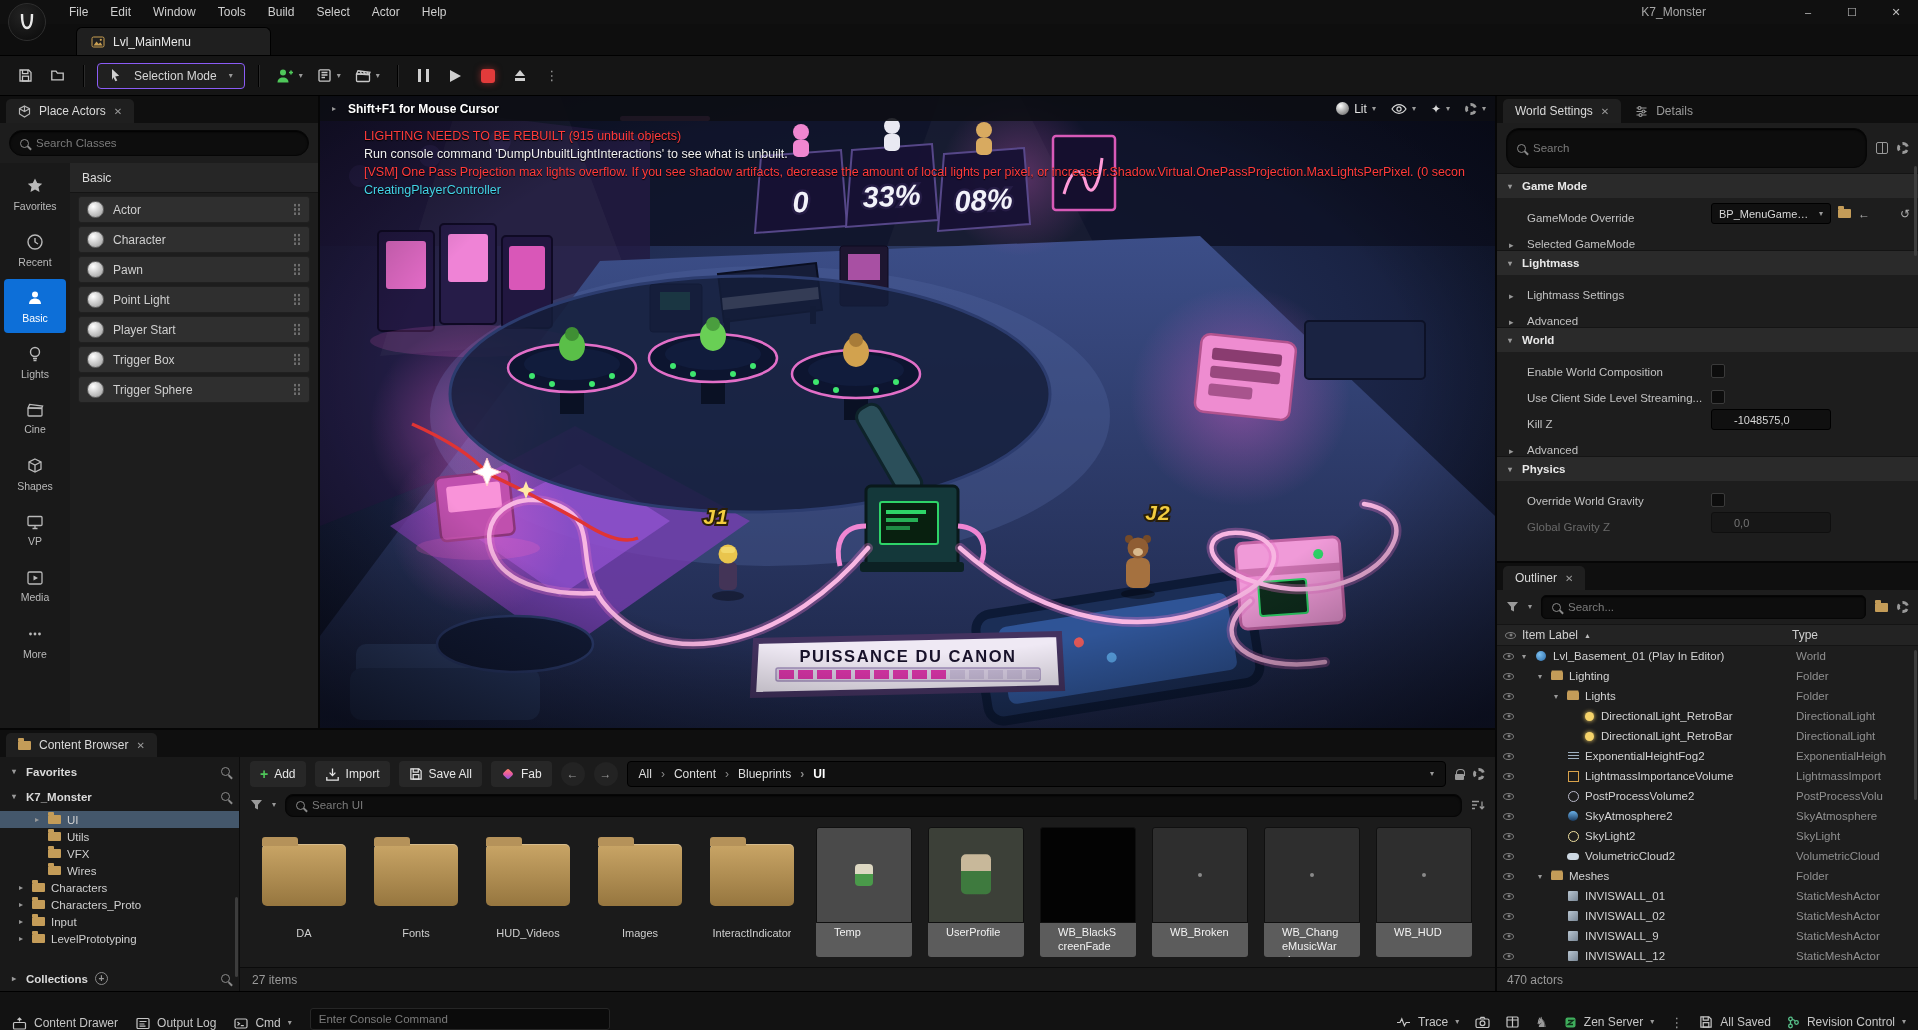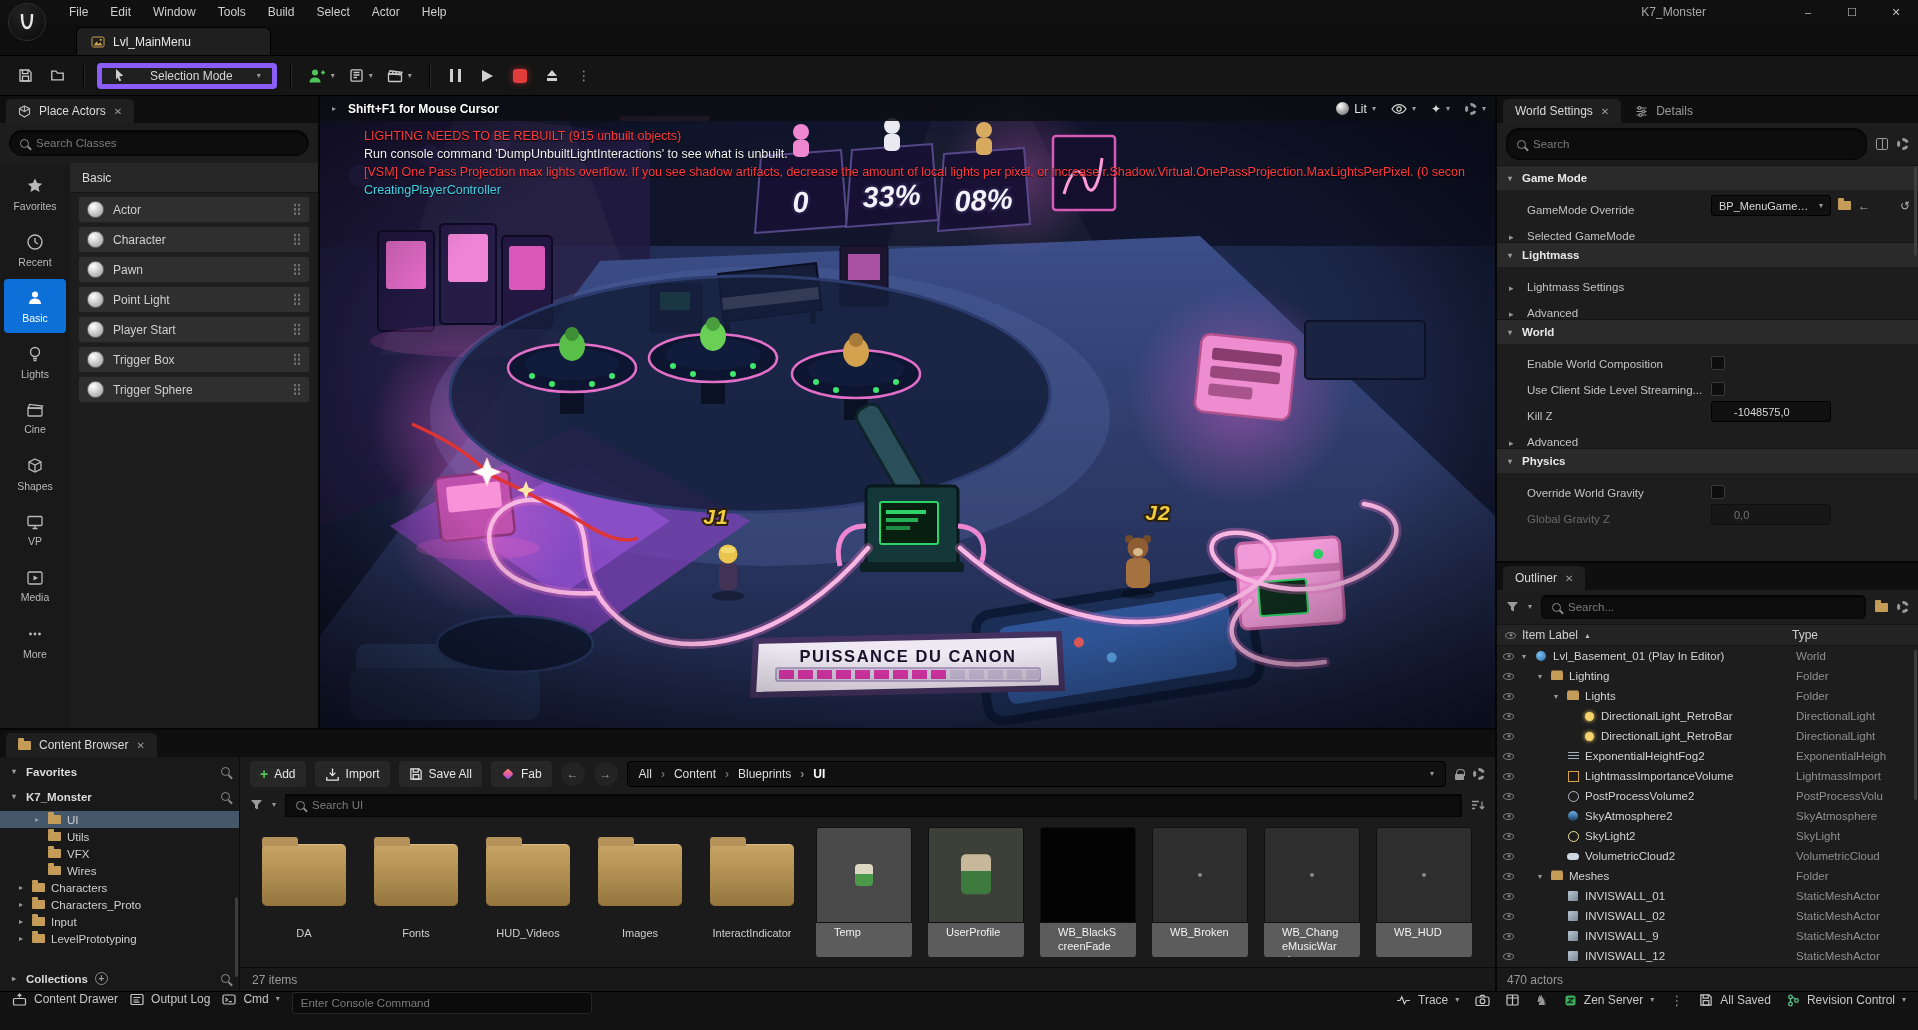--- a/index.html
+++ b/index.html
@@ -36,21 +36,21 @@
 #win-title{color:#a8a8a8;margin-right:80px}
 .win-btns{display:flex;height:100%}
 .win-btn{width:44px;display:flex;align-items:center;justify-content:center;color:#bdbdbd;font-size:11px}
 
 #tabbar{position:absolute;left:0;top:24px;width:1918px;height:32px;background:#0e0e0e;display:flex;align-items:flex-end;padding-left:76px;border-bottom:1px solid #000}
 .level-tab{height:28px;min-width:195px;background:#1f1f1f;border:1px solid #000;border-bottom:none;border-radius:6px 6px 0 0;display:flex;align-items:center;gap:8px;padding:0 14px;color:#e8e8e8}
 
 #toolbar{position:absolute;left:0;top:56px;width:1918px;height:40px;background:#151515;border-bottom:1px solid #000;display:flex;align-items:center;padding:0 12px;gap:6px}
 .tb-btn{height:28px;min-width:26px;display:flex;align-items:center;justify-content:center;gap:5px;border-radius:4px;color:#c8c8c8;padding:0 4px}
 .tb-sep{width:1px;height:22px;background:#000;box-shadow:1px 0 0 #2b2b2b;margin:0 7px;flex:none}
-.mode-btn{height:26px;background:#202020;border:5px solid #8b5cf6;border-radius:4px;display:flex;align-items:center;gap:24px;padding:0 11px;color:#d6d6d6}
+.mode-btn{height:26px;background:#202020;border:1px solid #8b5cf6;border-radius:4px;display:flex;align-items:center;gap:12px;padding:0 11px;color:#d6d6d6}
 .ic-pause{width:11px;height:13px;border-left:3.5px solid #cfcfcf;border-right:3.5px solid #cfcfcf;flex:none}
 .ic-play{width:0;height:0;border-top:6.5px solid transparent;border-bottom:6.5px solid transparent;border-left:11px solid #cfcfcf;flex:none}
 .ic-stop{width:14px;height:14px;background:#e23b3b;border-radius:3px;box-shadow:0 0 7px rgba(226,59,59,.55);flex:none}
 .ic-eject{width:12px;height:12px;position:relative;flex:none}
 .ic-eject::before{content:"";position:absolute;left:1px;top:0;border-left:5px solid transparent;border-right:5px solid transparent;border-bottom:6px solid #cfcfcf}
 .ic-eject::after{content:"";position:absolute;left:1px;bottom:1px;width:10px;height:2.5px;background:#cfcfcf}
 
 .ptabs{height:27px;background:#0f0f0f;display:flex;align-items:flex-end;padding-left:6px;gap:2px;flex:none}
 .ptab{height:24px;background:#1f1f1f;border-radius:5px 5px 0 0;display:flex;align-items:center;gap:8px;padding:0 12px;color:#dadada;font-size:12px}
 .ptab.inactive{background:transparent;color:#9a9a9a}
@@ -85,21 +85,21 @@
 .warn-line{font-size:12.5px;text-shadow:0 1px 1px #000;white-space:nowrap}
 .warn-red{color:#ff3b3b;font-weight:normal}
 .warn-white{color:#efefef}
 .warn-cyan{color:#43d2e5}
 
 #right-panel{position:absolute;left:1497px;top:96px;width:421px;height:895px;display:flex;flex-direction:column}
 .panel{background:#1d1d1d;display:flex;flex-direction:column;overflow:hidden;position:relative}
 .ws{height:465px;flex:none}
 .ol{flex:1;margin-top:2px}
 .searchrow{display:flex;align-items:center;gap:9px;padding:5px 9px;flex:none}
-.searchrow .search{flex:1;height:32px}
+.searchrow .search{flex:1;height:40px}
 .sec-hdr{height:25px;background:#2a2a2a;display:flex;align-items:center;gap:7px;padding:0 8px;color:#e8e8e8;font-weight:bold;font-size:11.5px;border-top:1px solid #141414;flex:none}
 .prop-row{min-height:26px;display:flex;align-items:flex-end;padding:0 8px 0 12px;gap:6px;flex:none}
 .rowcaret{width:12px;font-size:9px;color:#9a9a9a;flex:none}
 .prop-lbl{width:178px;flex:none;color:#c2c2c2;font-size:11.5px;overflow:hidden;white-space:nowrap;text-overflow:ellipsis}
 .prop-val{flex:1;display:flex;align-items:center;gap:7px;min-width:0}
 .combo{height:21px;background:#101010;border:1px solid #000;border-radius:3px;display:flex;align-items:center;gap:5px;padding:0 7px;flex:none;width:120px}
 .combo-txt{font-size:11px;color:#d8d8d8;overflow:hidden;white-space:nowrap;text-overflow:ellipsis;flex:1}
 .field{height:21px;background:#101010;border:1px solid #000;border-radius:3px;display:flex;align-items:center;padding:0 22px;font-size:11px;color:#d8d8d8;width:120px;flex:none}
 .checkbox{width:14px;height:14px;background:#0d0d0d;border:1px solid #3a3a3a;border-radius:2px;flex:none}
 .mini{color:#b0b0b0;font-size:12px;flex:none}
@@ -150,21 +150,21 @@
 .cb-btn{height:26px;display:flex;align-items:center;gap:6px;padding:0 10px;border-radius:4px;background:#272727;color:#e6e6e6;flex:none}
 .plus{color:#4fc75a;font-weight:bold;font-size:14px;line-height:1}
 .nav-circ{width:24px;height:24px;border-radius:50%;background:#232323;display:flex;align-items:center;justify-content:center;color:#9a9a9a;flex:none;font-size:12px}
 .crumbbar{flex:1;height:26px;background:#101010;border:1px solid #000;border-radius:4px;display:flex;align-items:center;padding:0 11px;min-width:0}
 .crumbs{display:flex;align-items:center;min-width:0}
 .crumb{color:#dedede;white-space:nowrap}
 .crumb+.crumb::before{content:"›";color:#8a8a8a;margin:0 9px}
 .crumbs .crumb:last-of-type{color:#fff;font-weight:bold}
 .crumbbar .cv{margin-left:auto}
 .cb-filterrow{height:28px;display:flex;align-items:center;gap:9px;padding:0 10px;flex:none}
-.cb-filterrow .search{flex:1;height:23px;border-radius:0}
+.cb-filterrow .search{flex:1;height:23px;border-radius:8px}
 .cb-tiles{flex:1;display:flex;gap:8px;padding:8px 12px;align-items:flex-start;min-height:0}
 .tile{width:104px;display:flex;flex-direction:column;align-items:center;gap:4px;flex:none}
 .tile .thumb{width:96px;height:96px;border-radius:3px;position:relative}
 .tile .bigfold{display:none}
 .tile.folder .thumb{display:flex;align-items:center;justify-content:center}
 .bigfold{width:84px;height:62px;background:linear-gradient(180deg,#c9a566,#96763f);border-radius:5px;position:relative;box-shadow:inset 0 1px 0 rgba(255,255,255,.25)}
 .bigfold::before{content:"";position:absolute;top:-7px;left:0;width:36px;height:9px;background:#b5925a;border-radius:3px 3px 0 0}
 .tile.folder .bigfold{display:block}
 .tile .lbl{font-size:11px;color:#cfcfcf;text-align:center;max-width:100px;line-height:1.25;max-height:28px;overflow:hidden;word-break:break-word}
 .tile.asset{gap:0}
@@ -172,21 +172,21 @@
 .tile.asset .lbl{width:96px;background:#5c5c5c;color:#f2f2f2;text-align:left;padding:3px 18px;border-radius:0 0 3px 3px;height:34px;max-height:none}
 .th-dark{background:#2e2e2e}
 .th-dark::after{content:"";position:absolute;left:50%;top:50%;width:4px;height:4px;background:#8a8a8a;border-radius:50%;transform:translate(-50%,-50%)}
 .th-black{background:#030303}
 .th-temp{background:#4a4a4a}
 .th-temp::after{content:"";position:absolute;left:50%;top:50%;transform:translate(-50%,-50%);width:18px;height:22px;background:linear-gradient(#ddd8c2 0 45%,#4a9a4a 45%);border-radius:4px}
 .th-profile{background:#3c4038}
 .th-profile::after{content:"";position:absolute;left:50%;top:50%;transform:translate(-50%,-52%);width:30px;height:40px;background:linear-gradient(#c8b89a 0 42%,#3e7a3e 42%);border-radius:5px}
 .cb-footer{height:24px;background:#181818;border-top:1px solid #0b0b0b;display:flex;align-items:center;padding:0 12px;color:#9a9a9a;flex:none}
 
-#statusbar{position:absolute;left:0;top:991px;width:1918px;height:39px;background:#121212;border-top:1px solid #000;display:flex;align-items:flex-start;padding:0 12px;gap:12px}
+#statusbar{position:absolute;left:0;top:991px;width:1918px;height:39px;background:#121212;border-top:1px solid #000;display:flex;align-items:flex-end;padding:0 12px;gap:18px}
 .sb-item{display:flex;align-items:center;gap:7px;color:#c6c6c6;flex:none}
 .console{width:300px;height:22px;background:#0b0b0b;border:1px solid #262626;border-radius:3px;display:flex;align-items:center;padding:0 8px;flex:none}
 .sb-right{margin-left:auto;display:flex;align-items:center;gap:16px}
 .knight{color:#9a9a9a;font-size:14px}
 </style>
 </head>
 <body>
 
 <div id="logo">
   <svg width="24" height="24" viewBox="0 0 24 24">

